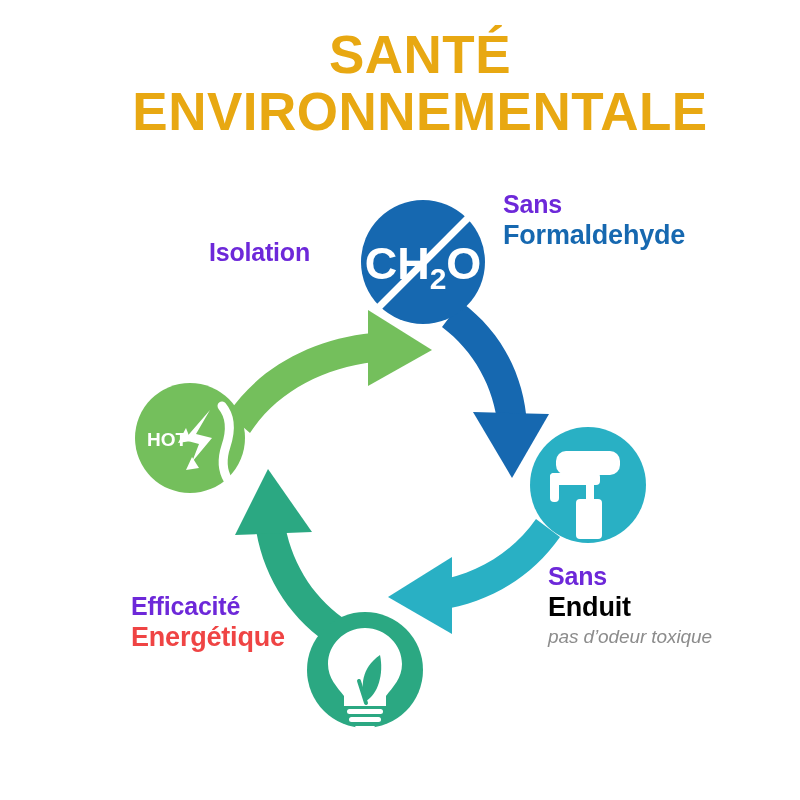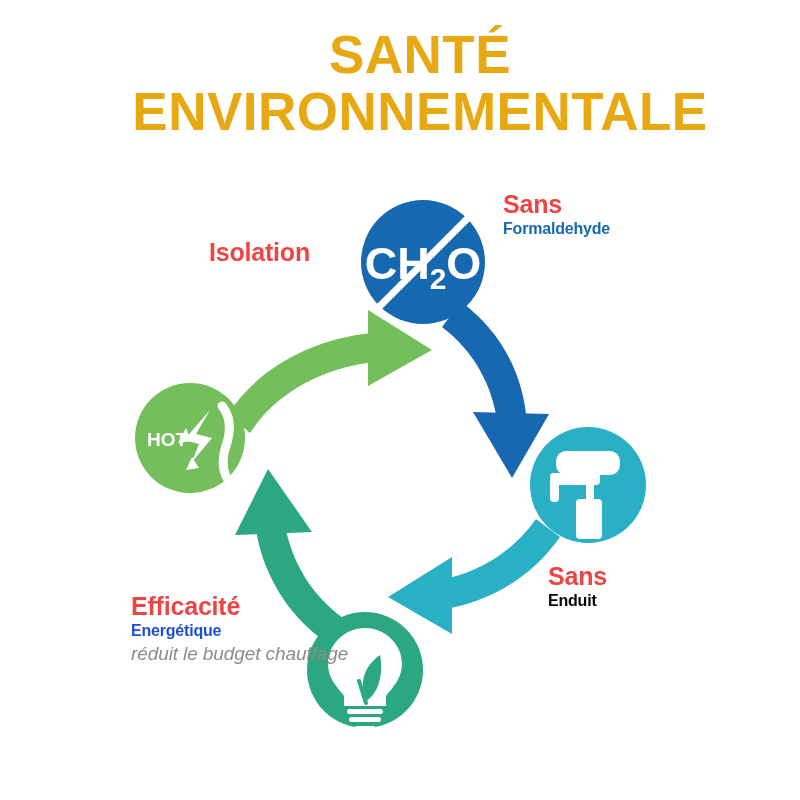--- a/index.html
+++ b/index.html
@@ -49,28 +49,28 @@
   }
 
   
   .callout {
     position: absolute;
   }
   .callout .l1 {
     display: block;
     font-weight: bold;
     font-size: 25px;
-    color: #ef4444;
+    color: #6d28d9;
     line-height: 1.18;
     letter-spacing: -0.2px;
   }
   .callout .l2 {
     display: block;
     font-weight: bold;
-    font-size: 16px;
+    font-size: 27px;
     line-height: 1.18;
     letter-spacing: -0.2px;
   }
   .callout .l3 {
     display: block;
     font-style: italic;
     font-size: 19px;
     color: #8c8c8c;
     line-height: 1.22;
     margin-top: 2px;
@@ -186,21 +186,21 @@
   </div>
 
   <div class="callout" id="callout-formaldehyde">
     <span class="l1">Sans</span>
     <span class="l2" style="color:#1668b0">Formaldehyde</span>
   </div>
 
   <div class="callout" id="callout-enduit">
     <span class="l1">Sans</span>
     <span class="l2" style="color:#000000">Enduit</span>
+    <span class="l3">pas d’odeur toxique</span>
   </div>
 
   <div class="callout" id="callout-efficacite">
     <span class="l1">Efficacité</span>
-    <span class="l2" style="color:#1d4ed8">Energétique</span>
-    <span class="l3">réduit le budget chauffage</span>
+    <span class="l2" style="color:#ef4444">Energétique</span>
   </div>
 
 </div>
 
 </body></html>

